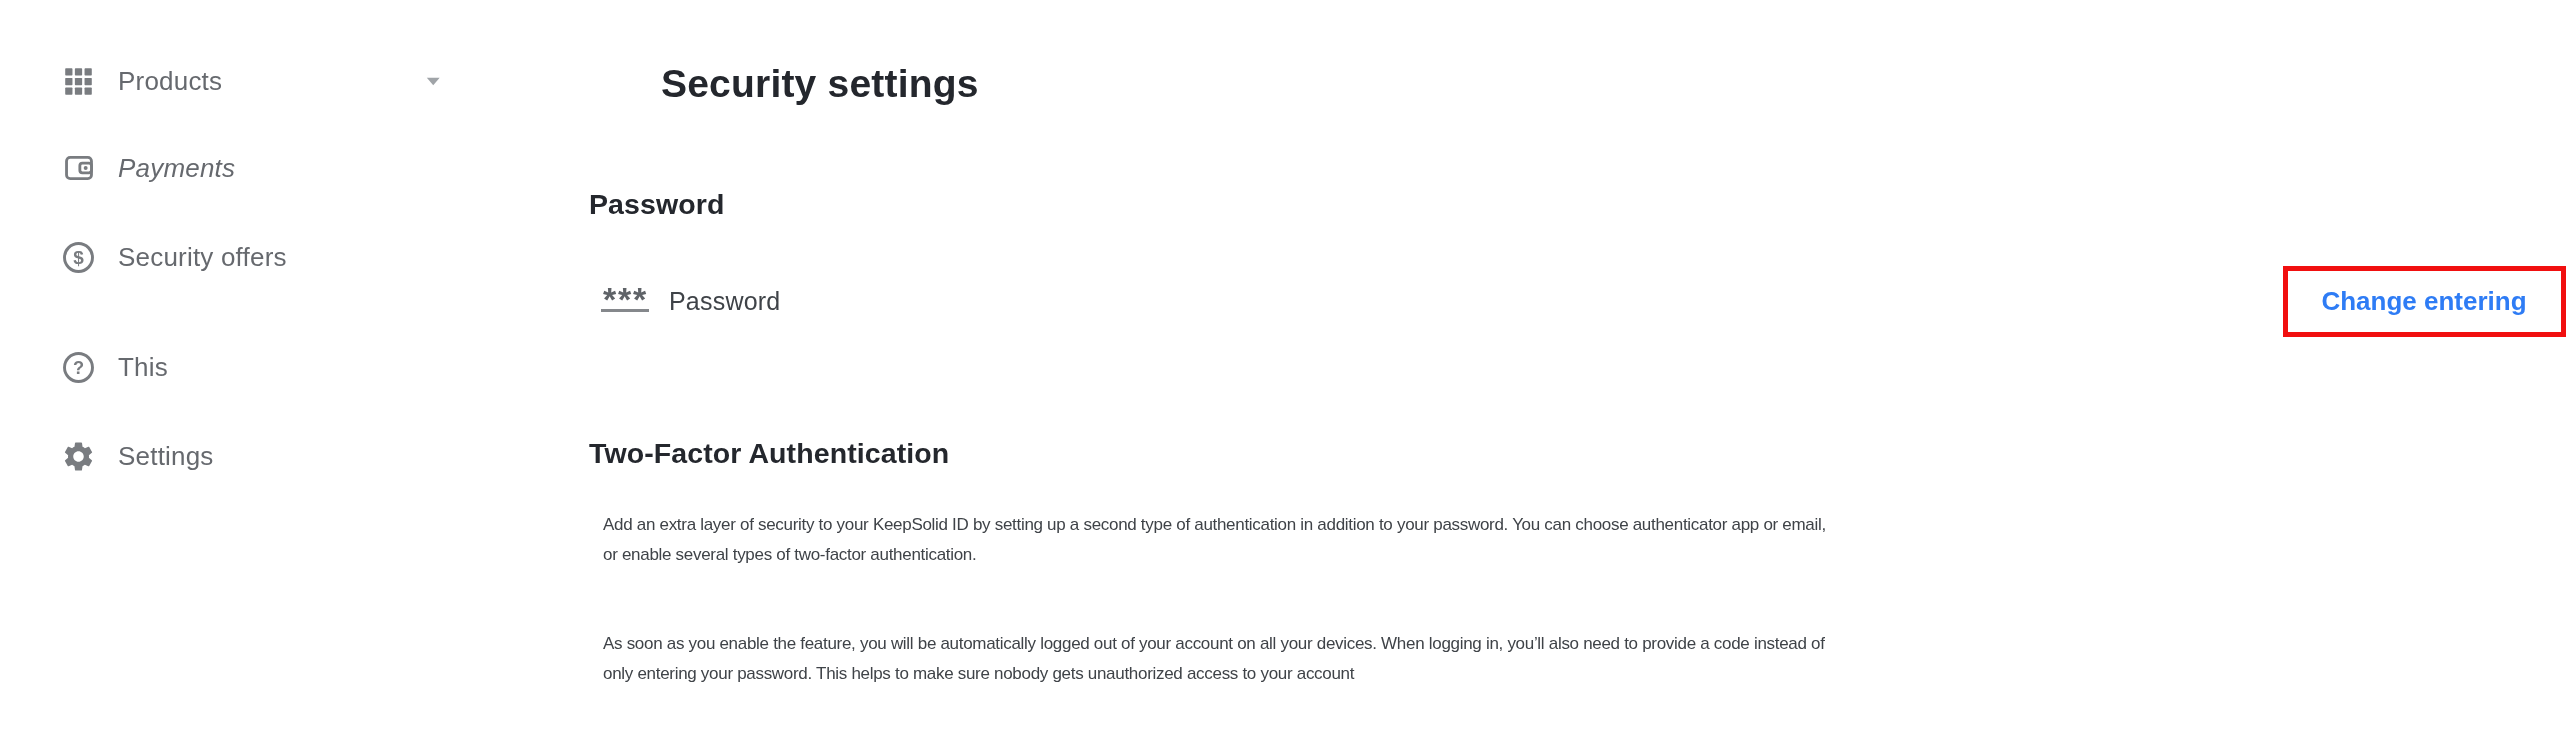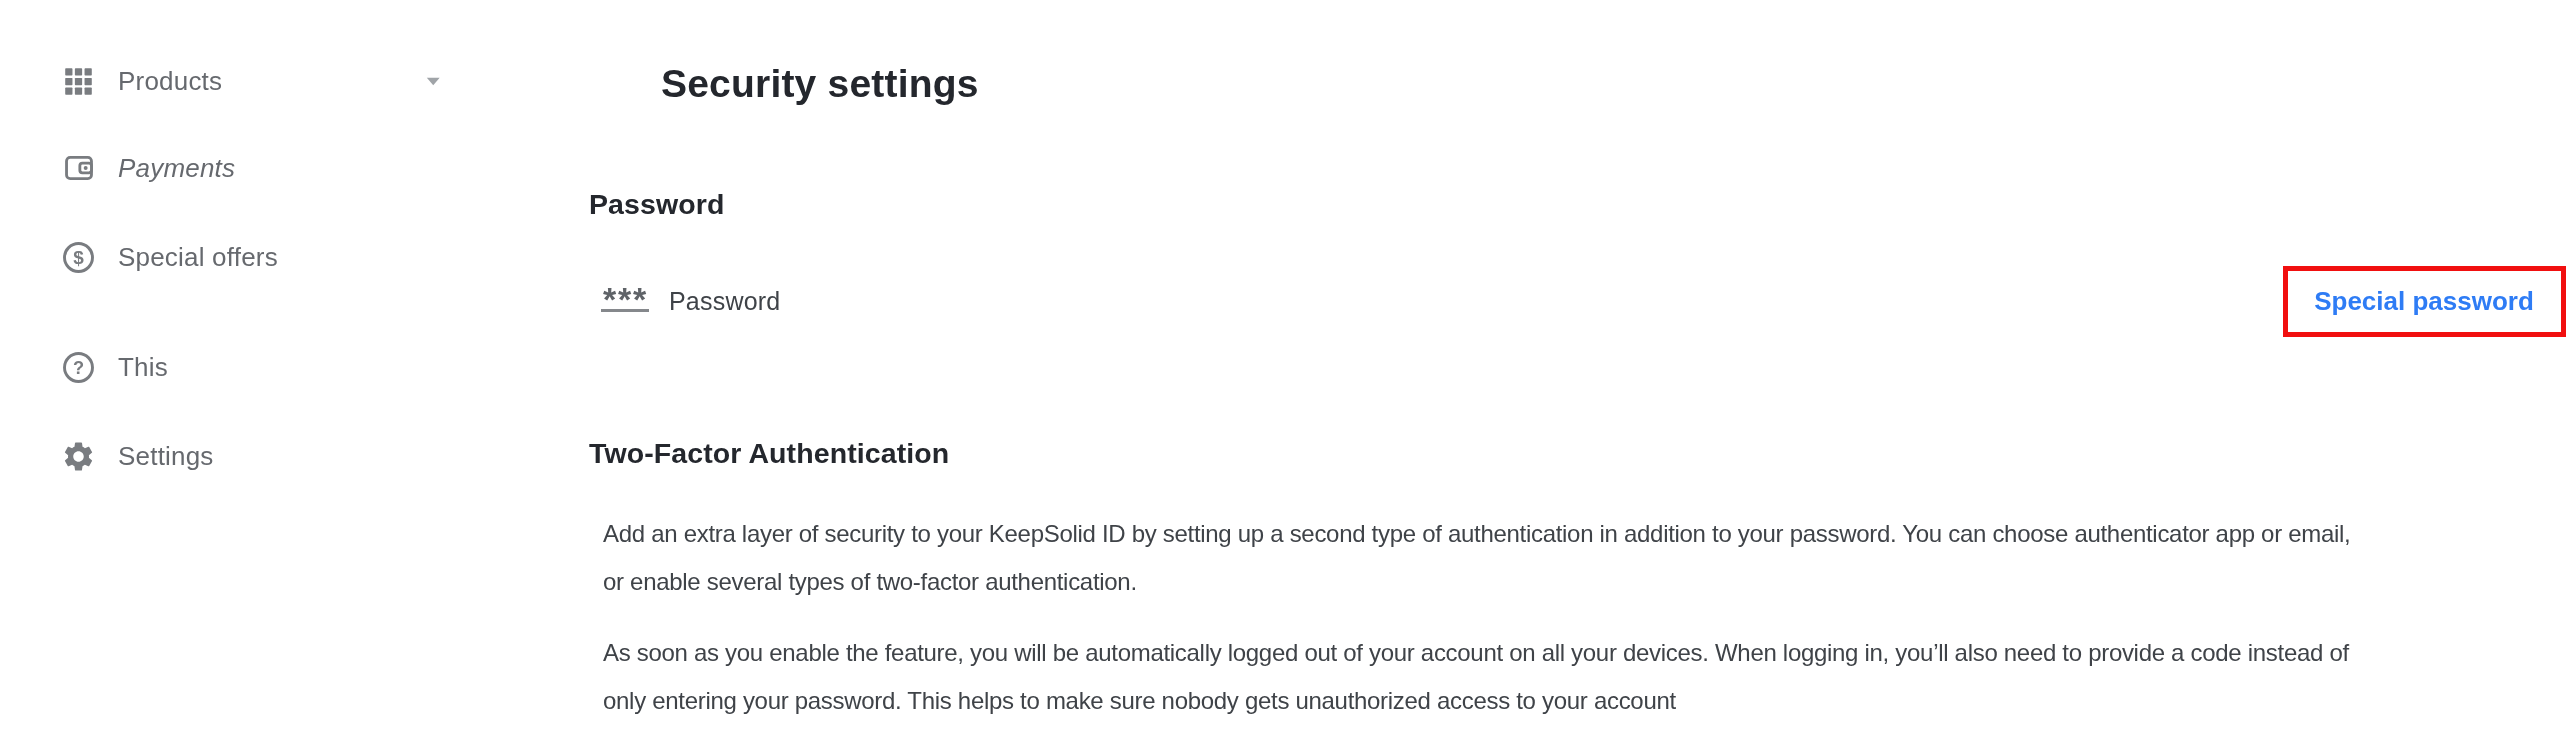--- a/index.html
+++ b/index.html
@@ -69,21 +69,21 @@
     background:#fff;
   }
   .change-pw{
     display:block;width:272px;height:60px;line-height:60px;text-align:center;
     font-size:26px;font-weight:700;color:var(--action-blue);
     text-decoration:none;cursor:pointer;white-space:nowrap;
   }
 
   .para{
     position:absolute;left:603px;width:max-content;max-width:2203px;
-    font-size:24px;line-height:48px;color:var(--body-text);
+    font-size:17px;line-height:30px;color:var(--body-text);
     letter-spacing:-0.3px;white-space:pre-line;
   }
   .para-1{top:510px;}
   .para-2{top:629px;}
 
   svg{display:block;}
 </style>
 </head>
 <body>
 
@@ -124,21 +124,21 @@
       <span class="label">Payments</span>
     </div>
 
     <div class="nav-item ni-offers">
       <span class="icon">
         <svg width="35" height="35" viewBox="0 0 24 24">
           <circle cx="12" cy="12" r="9.6" fill="none" stroke="#797c80" stroke-width="2"></circle>
           <text x="12" y="16.4" text-anchor="middle" font-size="13" font-weight="600" fill="#797c80" font-family="Liberation Sans, sans-serif">$</text>
         </svg>
       </span>
-      <span class="label">Special offers</span>
+      <span class="label">Security offers</span>
     </div>
 
     <div class="nav-item ni-help">
       <span class="icon">
         <svg width="35" height="35" viewBox="0 0 24 24">
           <circle cx="12" cy="12" r="9.6" fill="none" stroke="#797c80" stroke-width="2"></circle>
           <text x="12" y="16.2" text-anchor="middle" font-size="12.5" font-weight="600" fill="#797c80" font-family="Liberation Sans, sans-serif">?</text>
         </svg>
       </span>
       <span class="label">This</span>
@@ -161,21 +161,21 @@
 
     <h2 class="section-heading sh-password">Password</h2>
 
     <div class="pw-row">
       <span class="mask-stars">***</span>
       <span class="mask-underline"></span>
       <span class="pw-label">Password</span>
     </div>
 
     <div class="red-frame">
-      <a class="change-pw">Special password</a>
+      <a class="change-pw">Change entering</a>
     </div>
 
     <h2 class="section-heading sh-2fa">Two-Factor Authentication</h2>
 
     <p class="para para-1">Add an extra layer of security to your KeepSolid ID by setting up a second type of authentication in addition to your password. You can choose authenticator app or email,
 or enable several types of two-factor authentication.</p>
     <p class="para para-2">As soon as you enable the feature, you will be automatically logged out of your account on all your devices. When logging in, you’ll also need to provide a code instead of
 only entering your password. This helps to make sure nobody gets unauthorized access to your account</p>
 
   </main>

